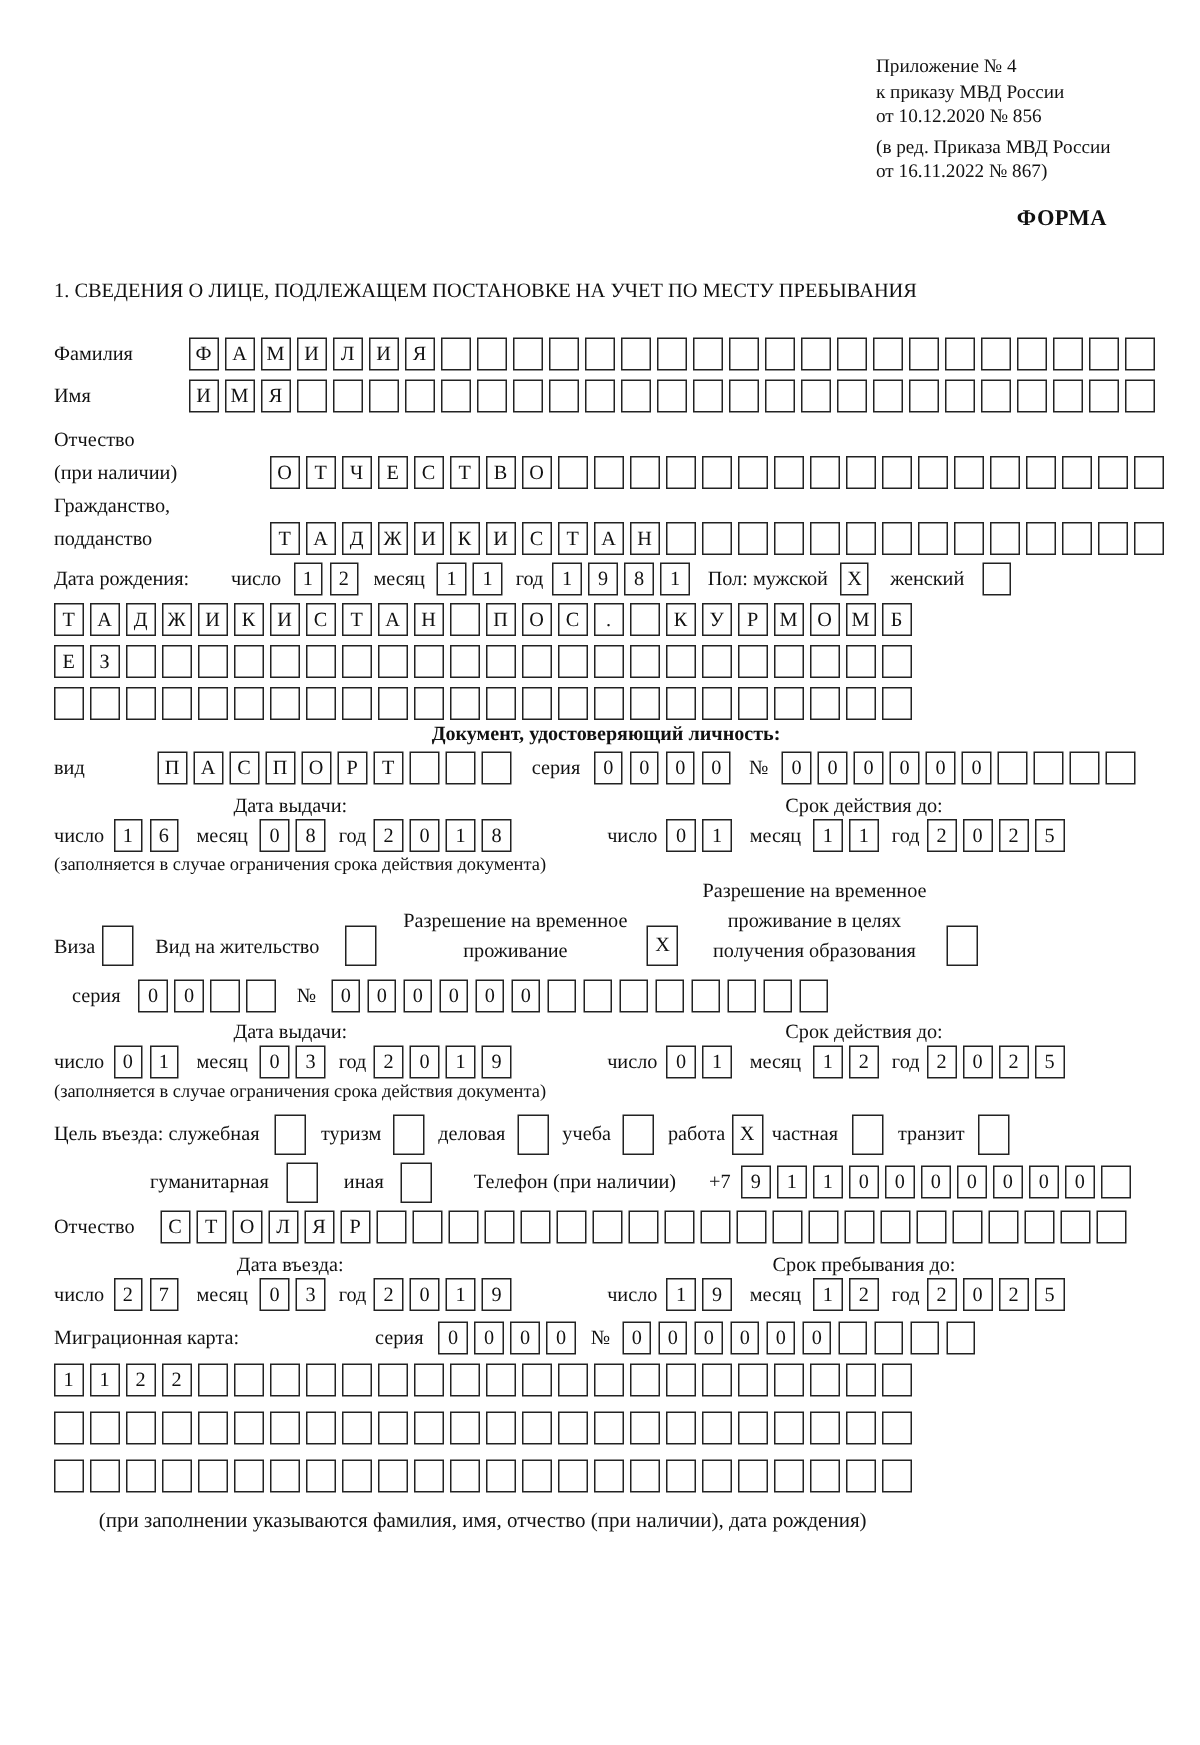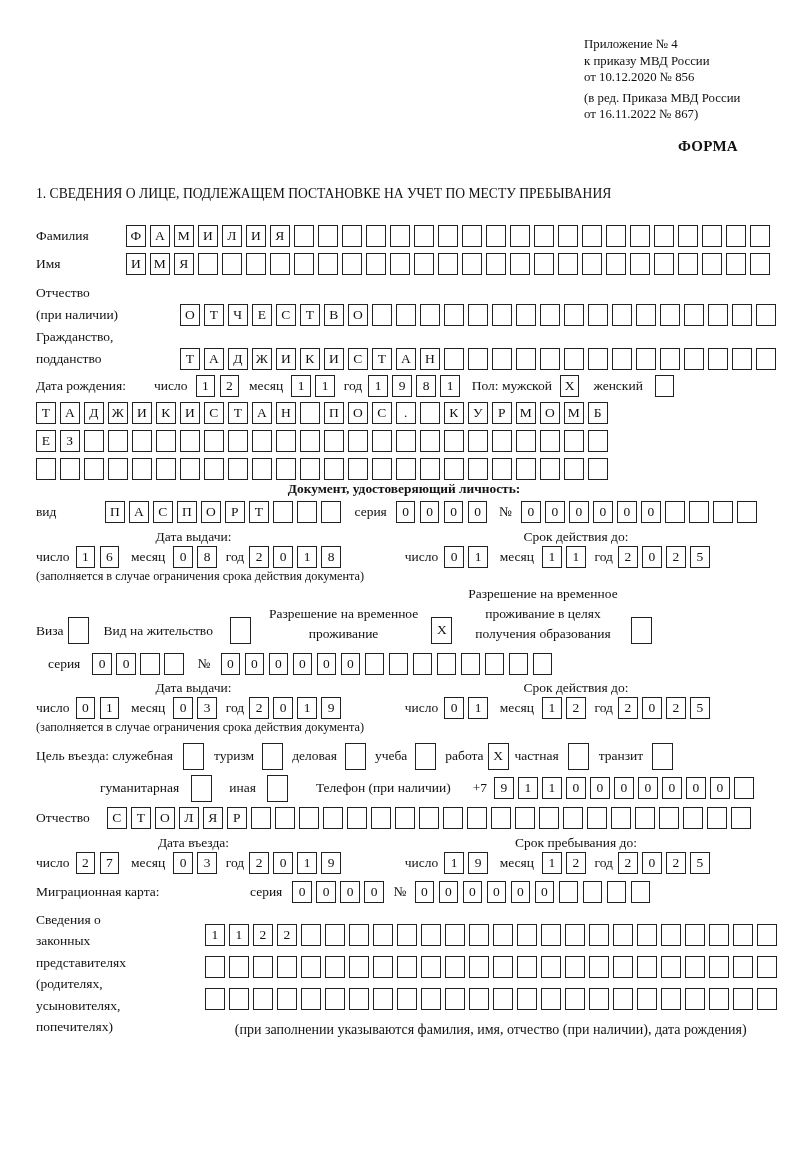--- a/index.html
+++ b/index.html
@@ -614,28 +614,20 @@
         <div class="cell">0</div>
         <div class="cell">0</div>
         <div class="cell"></div>
         <div class="cell"></div>
         <div class="cell"></div>
         <div class="cell"></div>
       </div>
   </div>
 
   <div class="rowt" style="margin-top:6px">
-    <div class="lbl" style="width:169px;line-height:21.5px">
-      <div>Сведения о</div>
-      <div>законных</div>
-      <div>представителях</div>
-      <div>(родителях,</div>
-      <div>усыновителях,</div>
-      <div>попечителях)</div>
-    </div>
     <div>
       <div class="colrows" style="gap:10px">
         <div class="cells">
             <div class="cell">1</div>
             <div class="cell">1</div>
             <div class="cell">2</div>
             <div class="cell">2</div>
             <div class="cell"></div>
             <div class="cell"></div>
             <div class="cell"></div>

